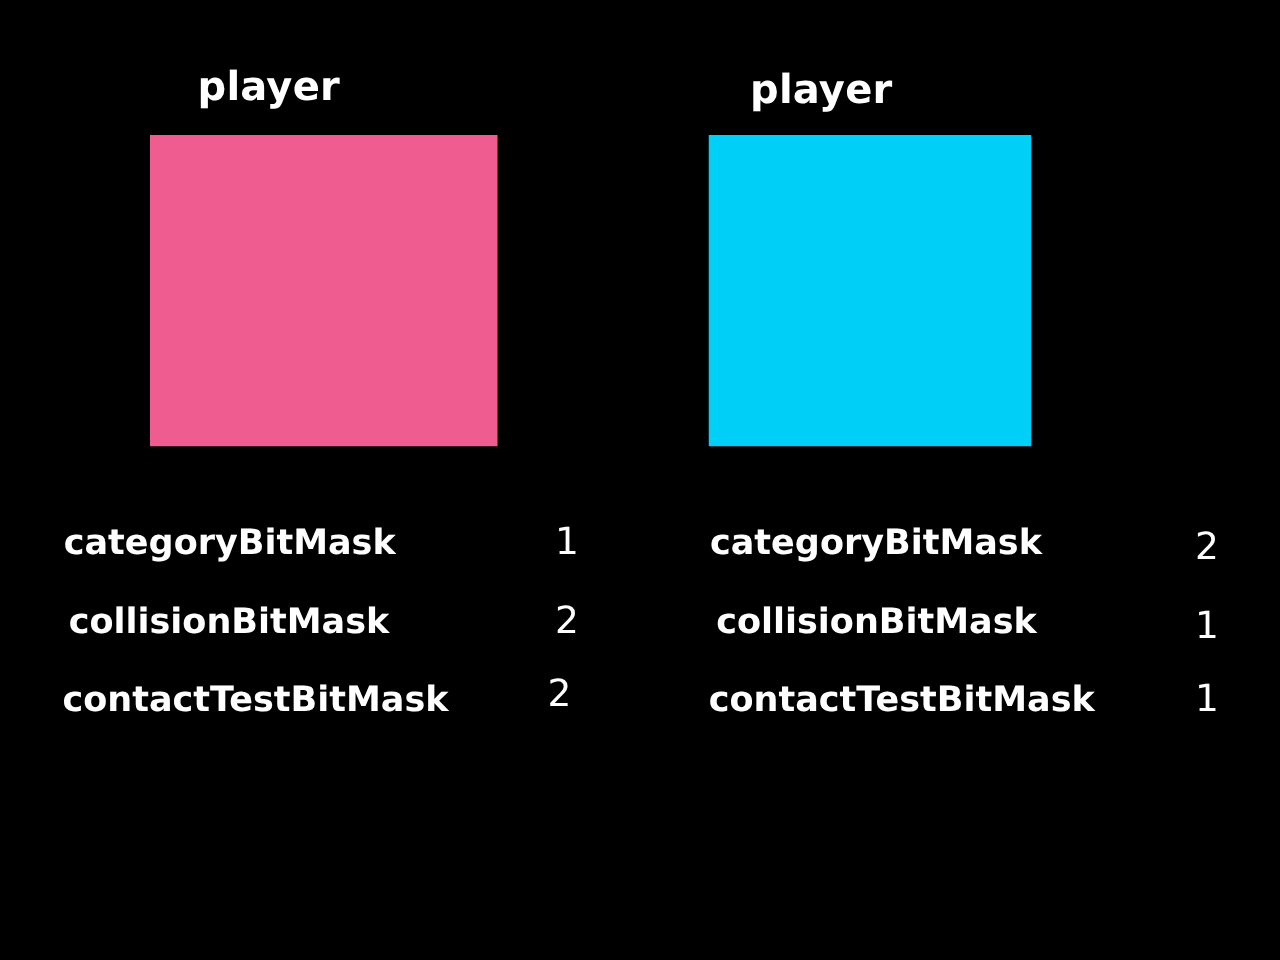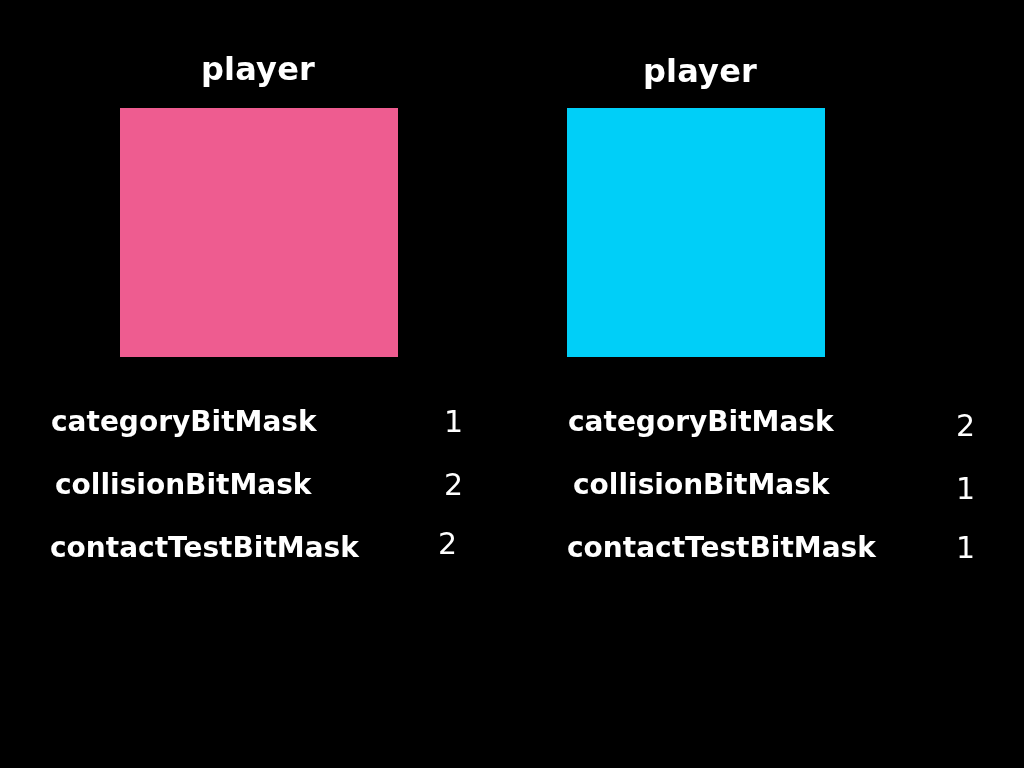--- a/index.html
+++ b/index.html
@@ -30,21 +30,21 @@
   .col-player { left: 0px;   width: 512px; }
   .col-enemy  { left: 512px; width: 512px; }
 
   .col-title {
     position: absolute;
     font-size: 32px;
     font-weight: bold;
     color: #ffffff;
     letter-spacing: 0.2px;
     white-space: nowrap;
-    text-align: center;
+    text-align: left;
   }
   .col-player .col-title {
     left: 158px;
     top: 50px;
     width: 200px;
   }
   .col-enemy .col-title {
     left: 88px;
     top: 52px;
     width: 200px;
@@ -63,21 +63,21 @@
   .swatch-enemy {
     left: 55px;
     top: 108px;
     width: 258px;
     height: 249px;
   }
 
   .rows {
     position: absolute;
     left: 0;
-    top: 0;
+    top: 12px;
     width: 512px;
     height: 576px;
     text-decoration: underline;
   }
   .prop-row {
     position: absolute;
     height: 44px;
   }
   .prop-label {
     position: absolute;

